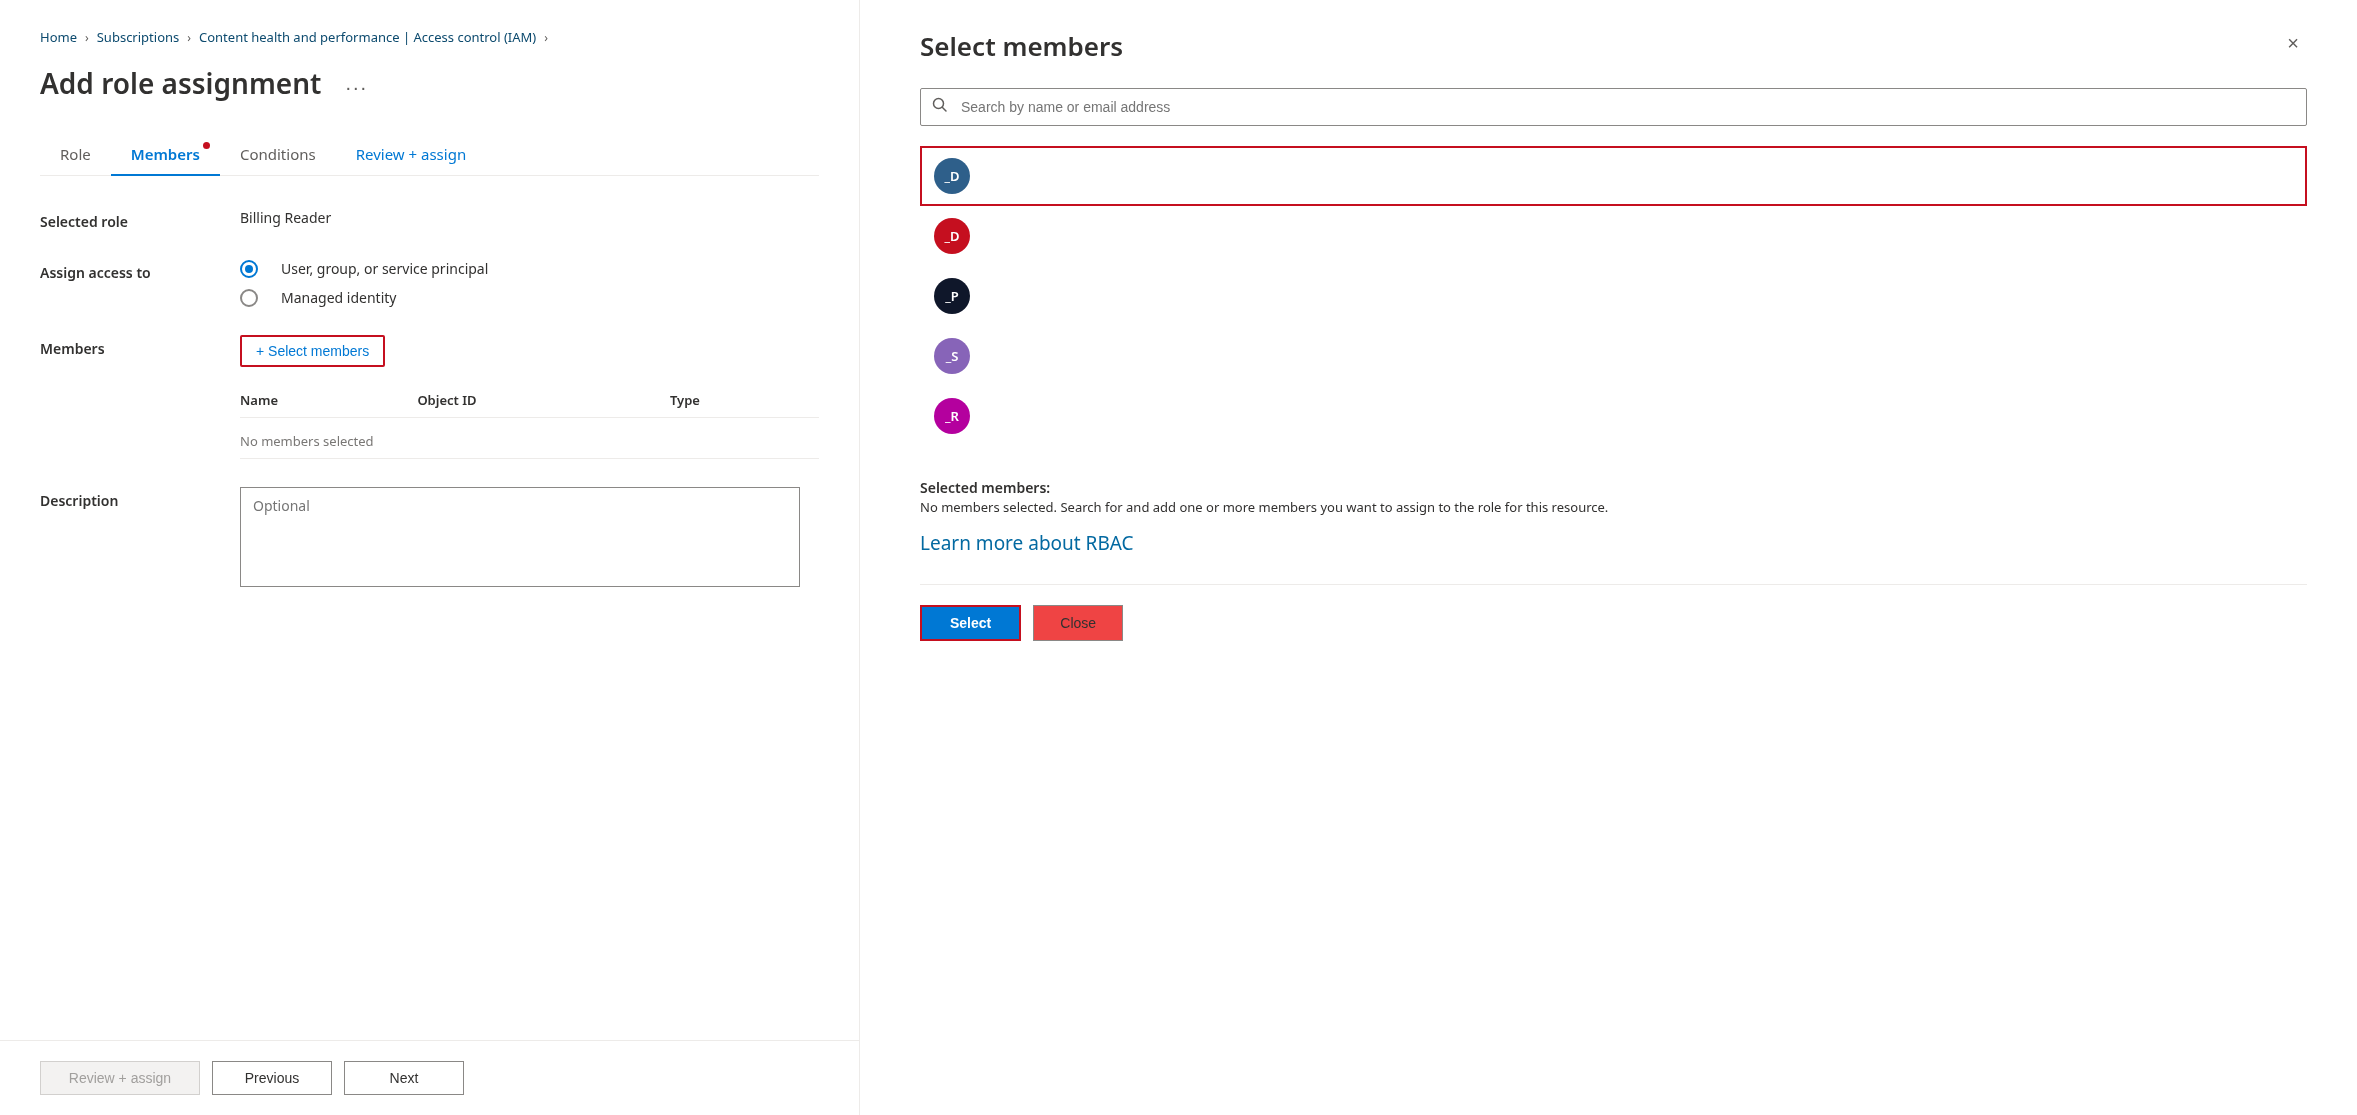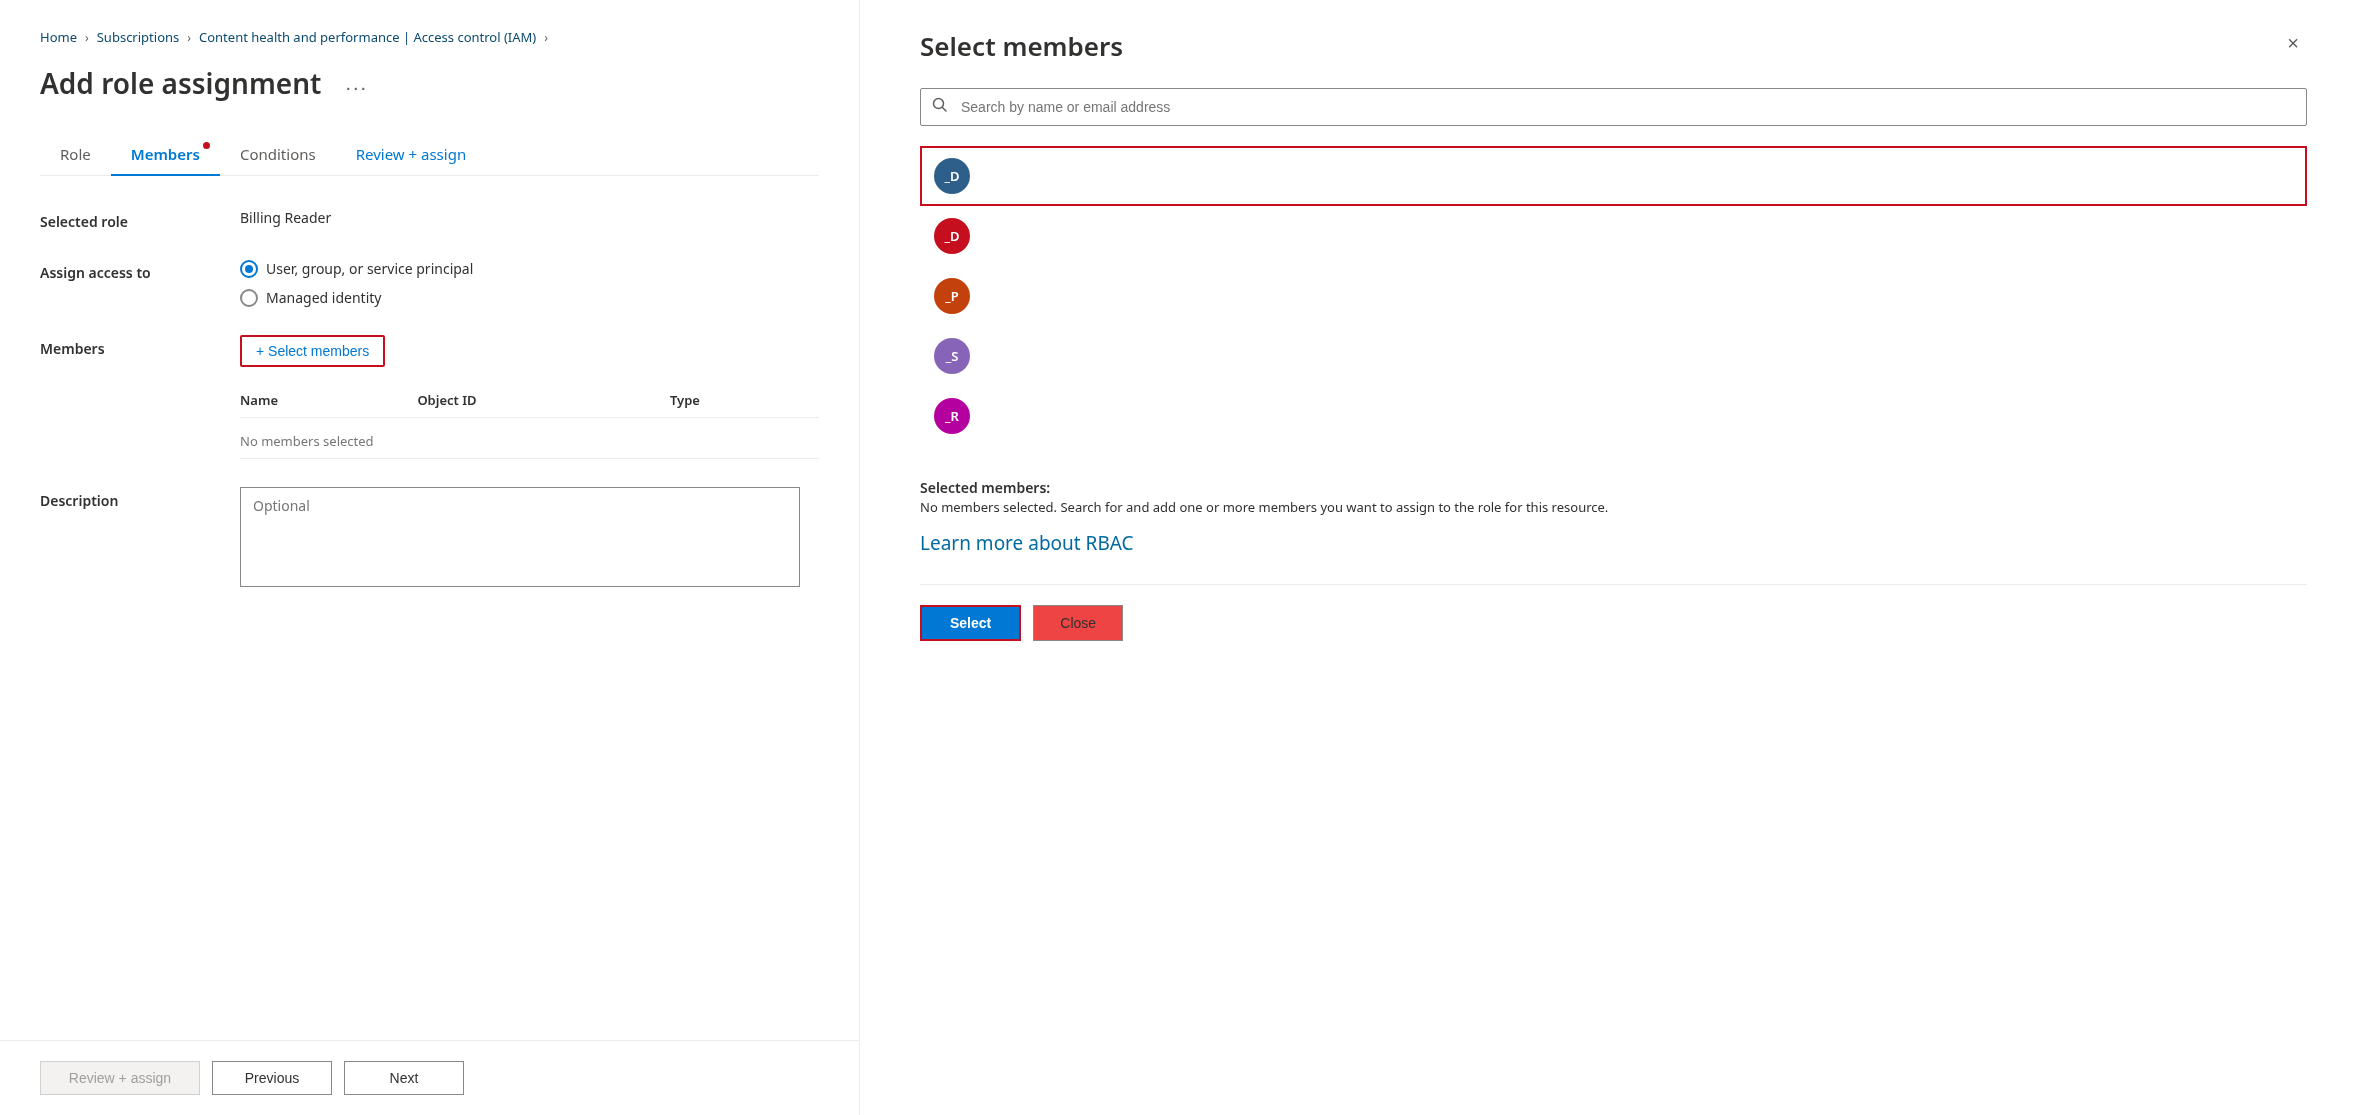--- a/index.html
+++ b/index.html
@@ -134,21 +134,21 @@
 
     
     .radio-group {
       display: flex;
       flex-direction: column;
       gap: 10px;
     }
     .radio-item {
       display: flex;
       align-items: center;
-      gap: 8px;
+      gap: 23px;
       cursor: pointer;
     }
     .radio-circle {
       width: 18px;
       height: 18px;
       border-radius: 50%;
       border: 2px solid #0078d4;
       display: flex;
       align-items: center;
       justify-content: center;
@@ -329,21 +329,21 @@
       align-items: center;
       justify-content: center;
       font-size: 13px;
       font-weight: 600;
       color: #fff;
       flex-shrink: 0;
       margin-right: 14px;
     }
     .avatar-dark-blue { background: #2e5f8a; }
     .avatar-red { background: #c50f1f; }
-    .avatar-blue { background: #c2410c; text-align: center; }
+    .avatar-blue { background: #0f172a; text-align: center; }
     .avatar-pink { background: #b4009e; }
     .avatar-magenta { background: #8764b8; }
 
     
     .selected-members-section {
       margin-top: 16px;
       padding-top: 16px;
     }
     .selected-members-label {
       font-weight: 600;

